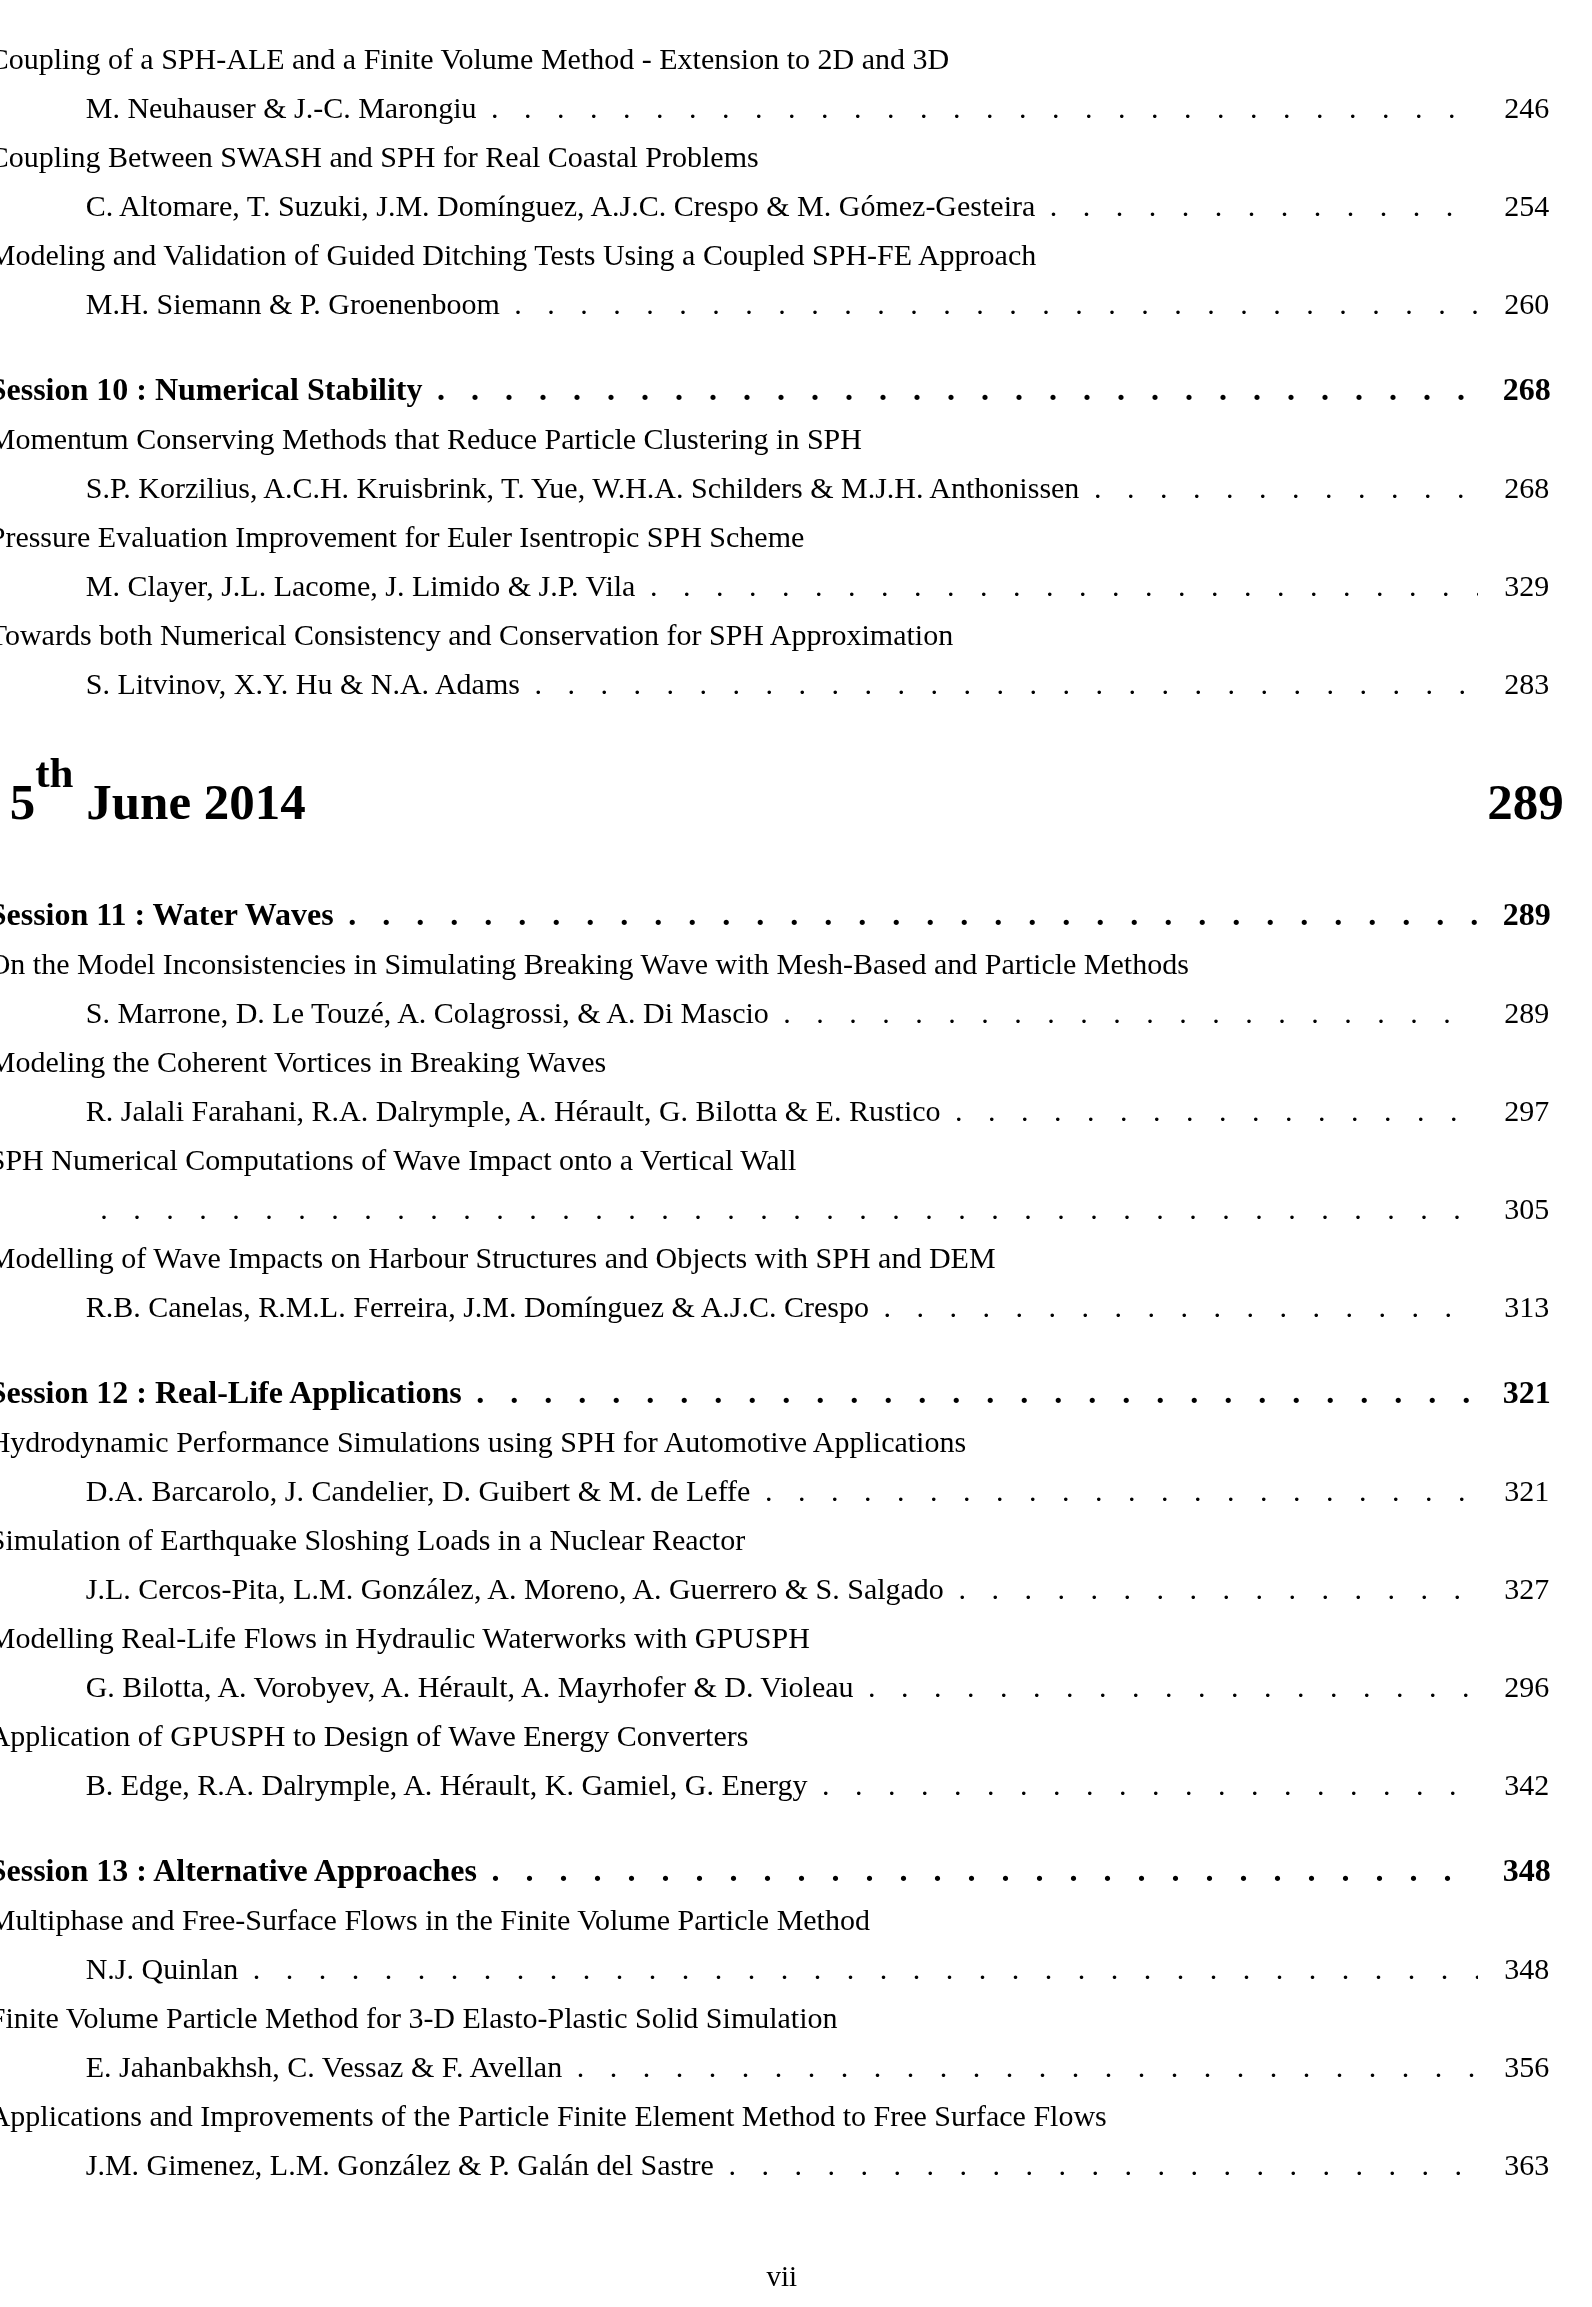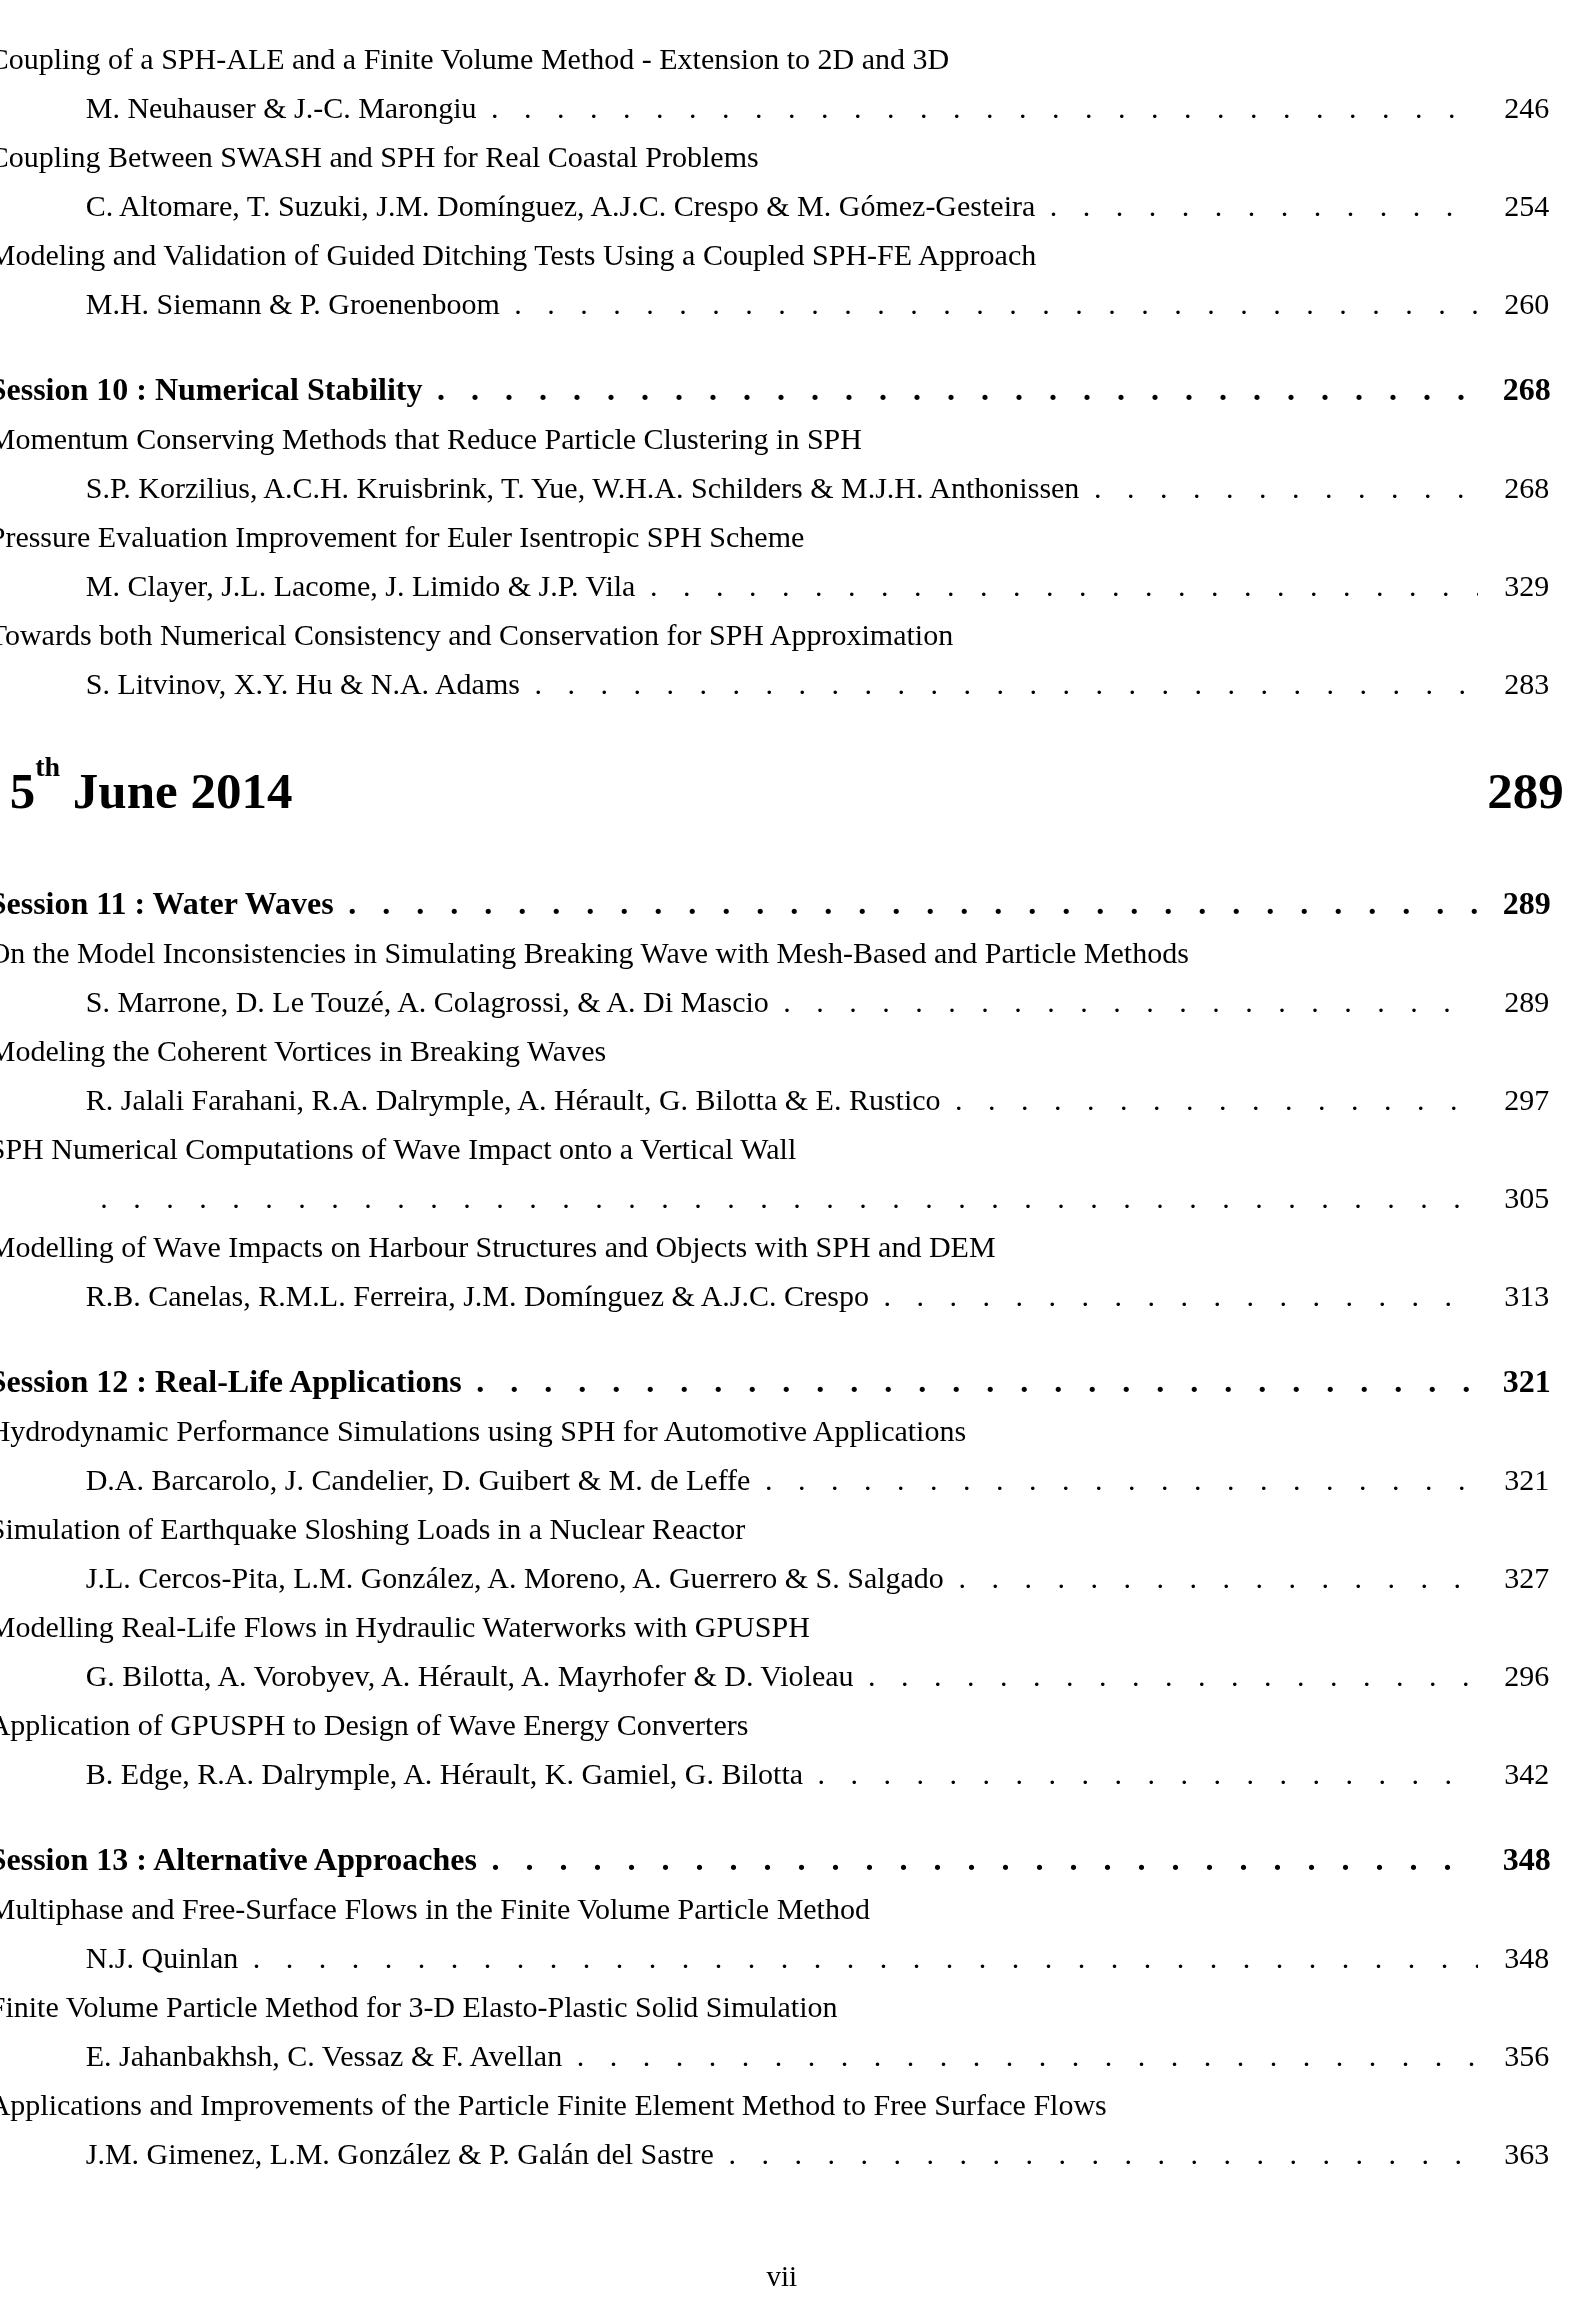--- a/index.html
+++ b/index.html
@@ -83,21 +83,21 @@
     align-items: baseline;
     font-size: 51px;
     font-weight: bold;
     line-height: 1.2;
     margin-top: 53px;
     margin-bottom: 19.4px;
     padding-left: 21px;
   }
   .date-title { white-space: nowrap; }
   .date-sup {
-    font-size: 28px;
+    font-size: 43px;
     vertical-align: super;
     position: relative;
     top: -14.5px;
   }
   .date-spacer { flex: 1 1 auto; }
   .date-line .page-num { font-size: 51px; font-weight: bold; }
 
   
   .footer {
     margin-top: auto;
@@ -248,21 +248,21 @@
     <div class="paper-authors-line">
       <span class="paper-authors">G. Bilotta, A. Vorobyev, A. Hérault, A. Mayrhofer &amp; D. Violeau</span>
       <span class="leader"></span>
       <span class="page-num">296</span>
     </div>
   </div>
 
   <div class="toc-entry">
     <div class="paper-title">Application of GPUSPH to Design of Wave Energy Converters</div>
     <div class="paper-authors-line">
-      <span class="paper-authors">B. Edge, R.A. Dalrymple, A. Hérault, K. Gamiel, G. Bilotta</span>
+      <span class="paper-authors">B. Edge, R.A. Dalrymple, A. Hérault, K. Gamiel, G. Energy</span>
       <span class="leader"></span>
       <span class="page-num">342</span>
     </div>
   </div>
 
   <div class="session-line">
     <span class="session-title">Session 13 : Alternative Approaches</span>
     <span class="leader"></span>
     <span class="page-num">348</span>
   </div>

